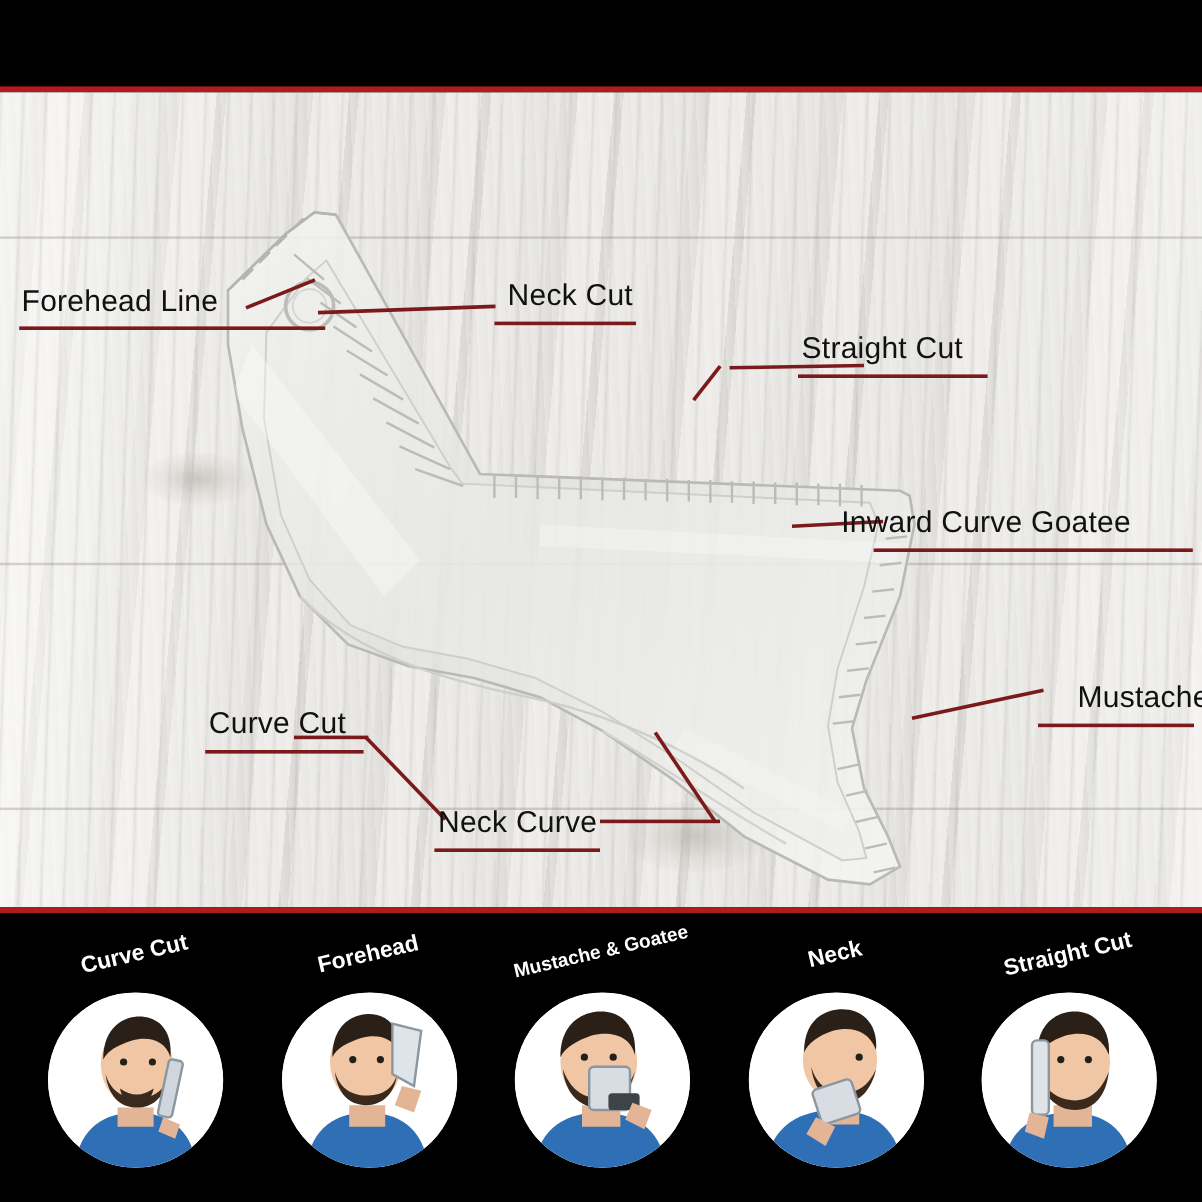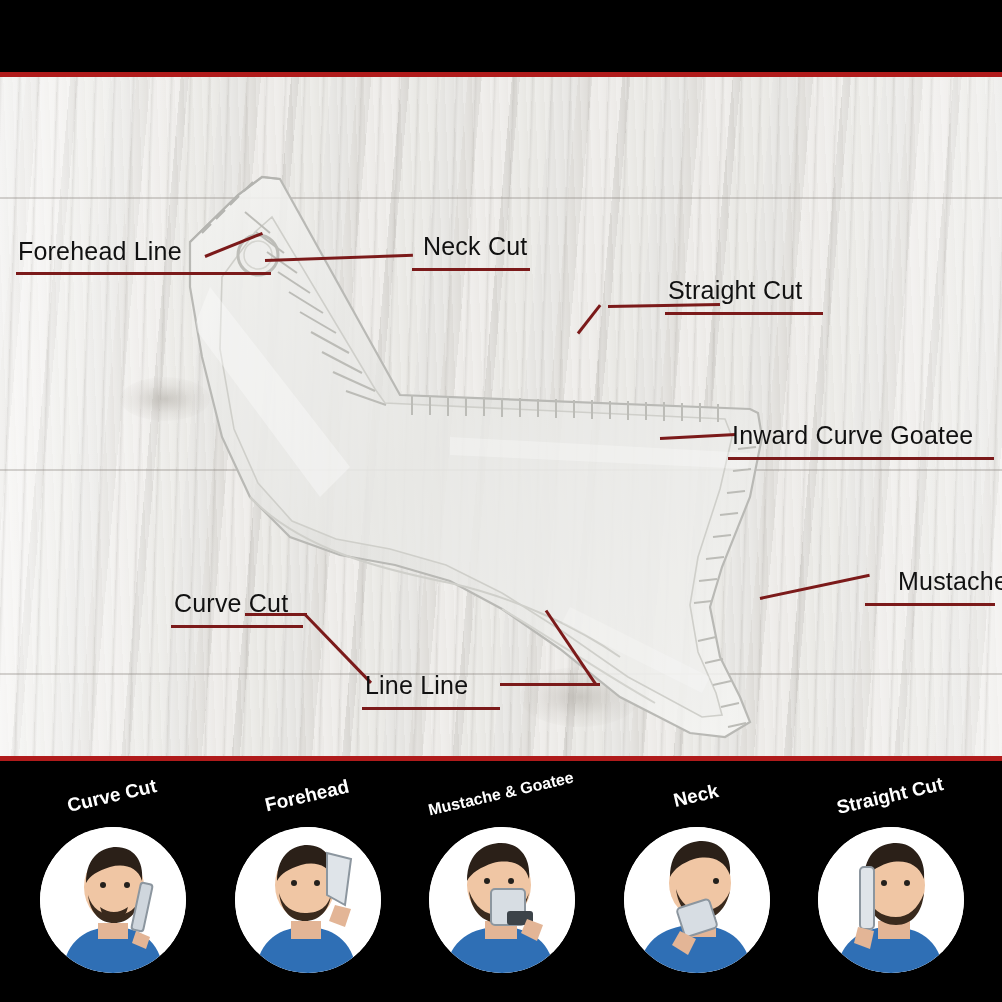--- a/index.html
+++ b/index.html
@@ -372,30 +372,30 @@
 
   <div class="callout-label" style="left:18px; top:238px;">Forehead Line</div>
   <div class="callout-underline" style="left:16px; top:272px; width:255px;"></div>
 
   <div class="callout-label" style="left:423px; top:233px;">Neck Cut</div>
   <div class="callout-underline" style="left:412px; top:268px; width:118px;"></div>
 
   <div class="callout-label" style="left:668px; top:277px;">Straight Cut</div>
   <div class="callout-underline" style="left:665px; top:312px; width:158px;"></div>
 
-  <div class="callout-label" style="left:701px; top:422px;margin-left:31px;">Inward Curve Goatee</div>
+  <div class="callout-label" style="left:701px; top:422px;">Inward Curve Goatee</div>
   <div class="callout-underline" style="left:728px; top:457px; width:266px;"></div>
 
   <div class="callout-label" style="left:898px; top:568px;">Mustache</div>
   <div class="callout-underline" style="left:865px; top:603px; width:130px;"></div>
 
   <div class="callout-label" style="left:174px; top:590px;">Curve Cut</div>
   <div class="callout-underline" style="left:171px; top:625px; width:132px;"></div>
 
-  <div class="callout-label" style="left:365px; top:672px;">Line Line</div>
+  <div class="callout-label" style="left:365px; top:672px;">Neck Curve</div>
   <div class="callout-underline" style="left:362px; top:707px; width:138px;"></div>
 
   <div class="rule-bottom"></div>
   <div class="bottom-strip">
     <div class="steps">
 
       <div class="step">
         <div class="step-caption">Curve Cut</div>
         <div class="photo-circle">
           <svg width="146" height="146" viewBox="0 0 146 146" xmlns="http://www.w3.org/2000/svg">

